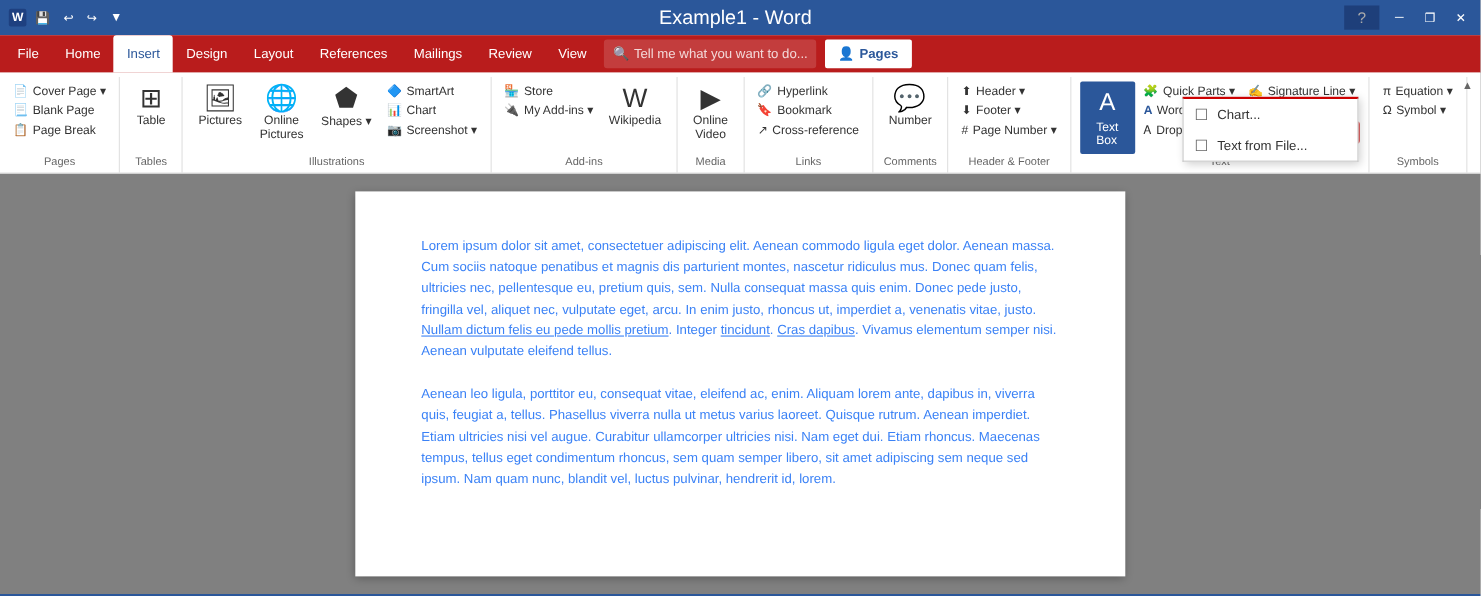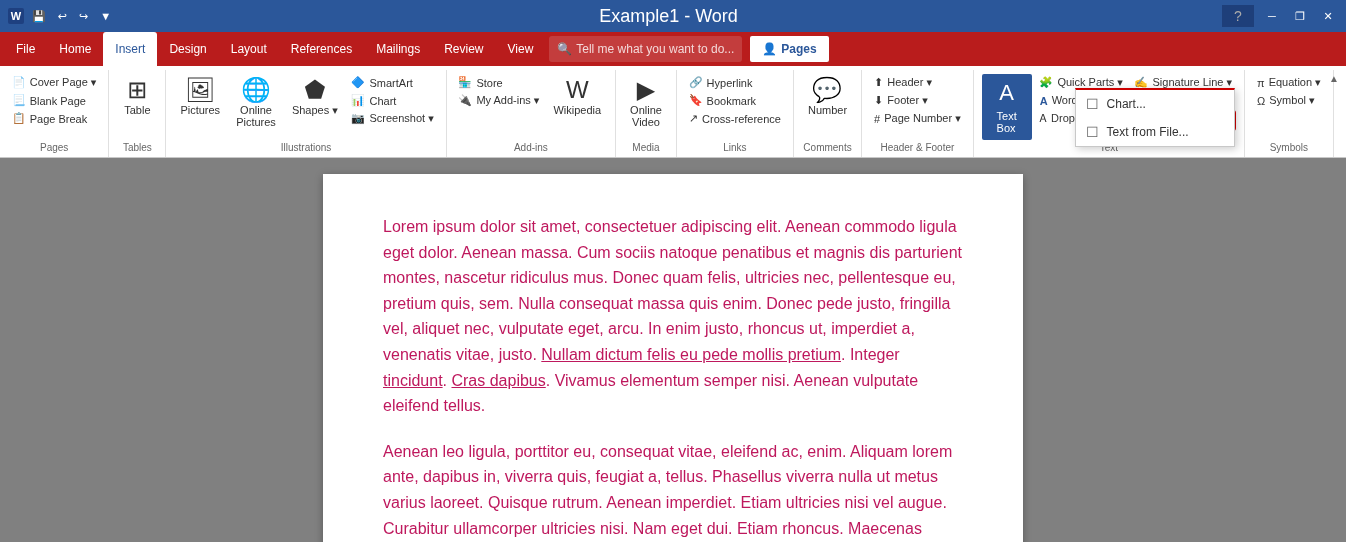--- a/index.html
+++ b/index.html
@@ -192,23 +192,23 @@
       color: #666;
     }
     .doc-page {
       background: white;
       width: 700px;
       min-height: 350px;
       padding: 40px 60px;
       box-shadow: 0 2px 8px rgba(0,0,0,0.3);
     }
     .doc-text {
-      font-size: 16px;
+      font-size: 12px;
       line-height: 1.6;
-      color: #be185d;
+      color: #3b82f6;
       margin-bottom: 20px;
     }
     .doc-text .underline { text-decoration: underline; }
 
     
     .status-bar {
       background: #2b579a;
       height: 24px;
       display: flex;
       align-items: center;

